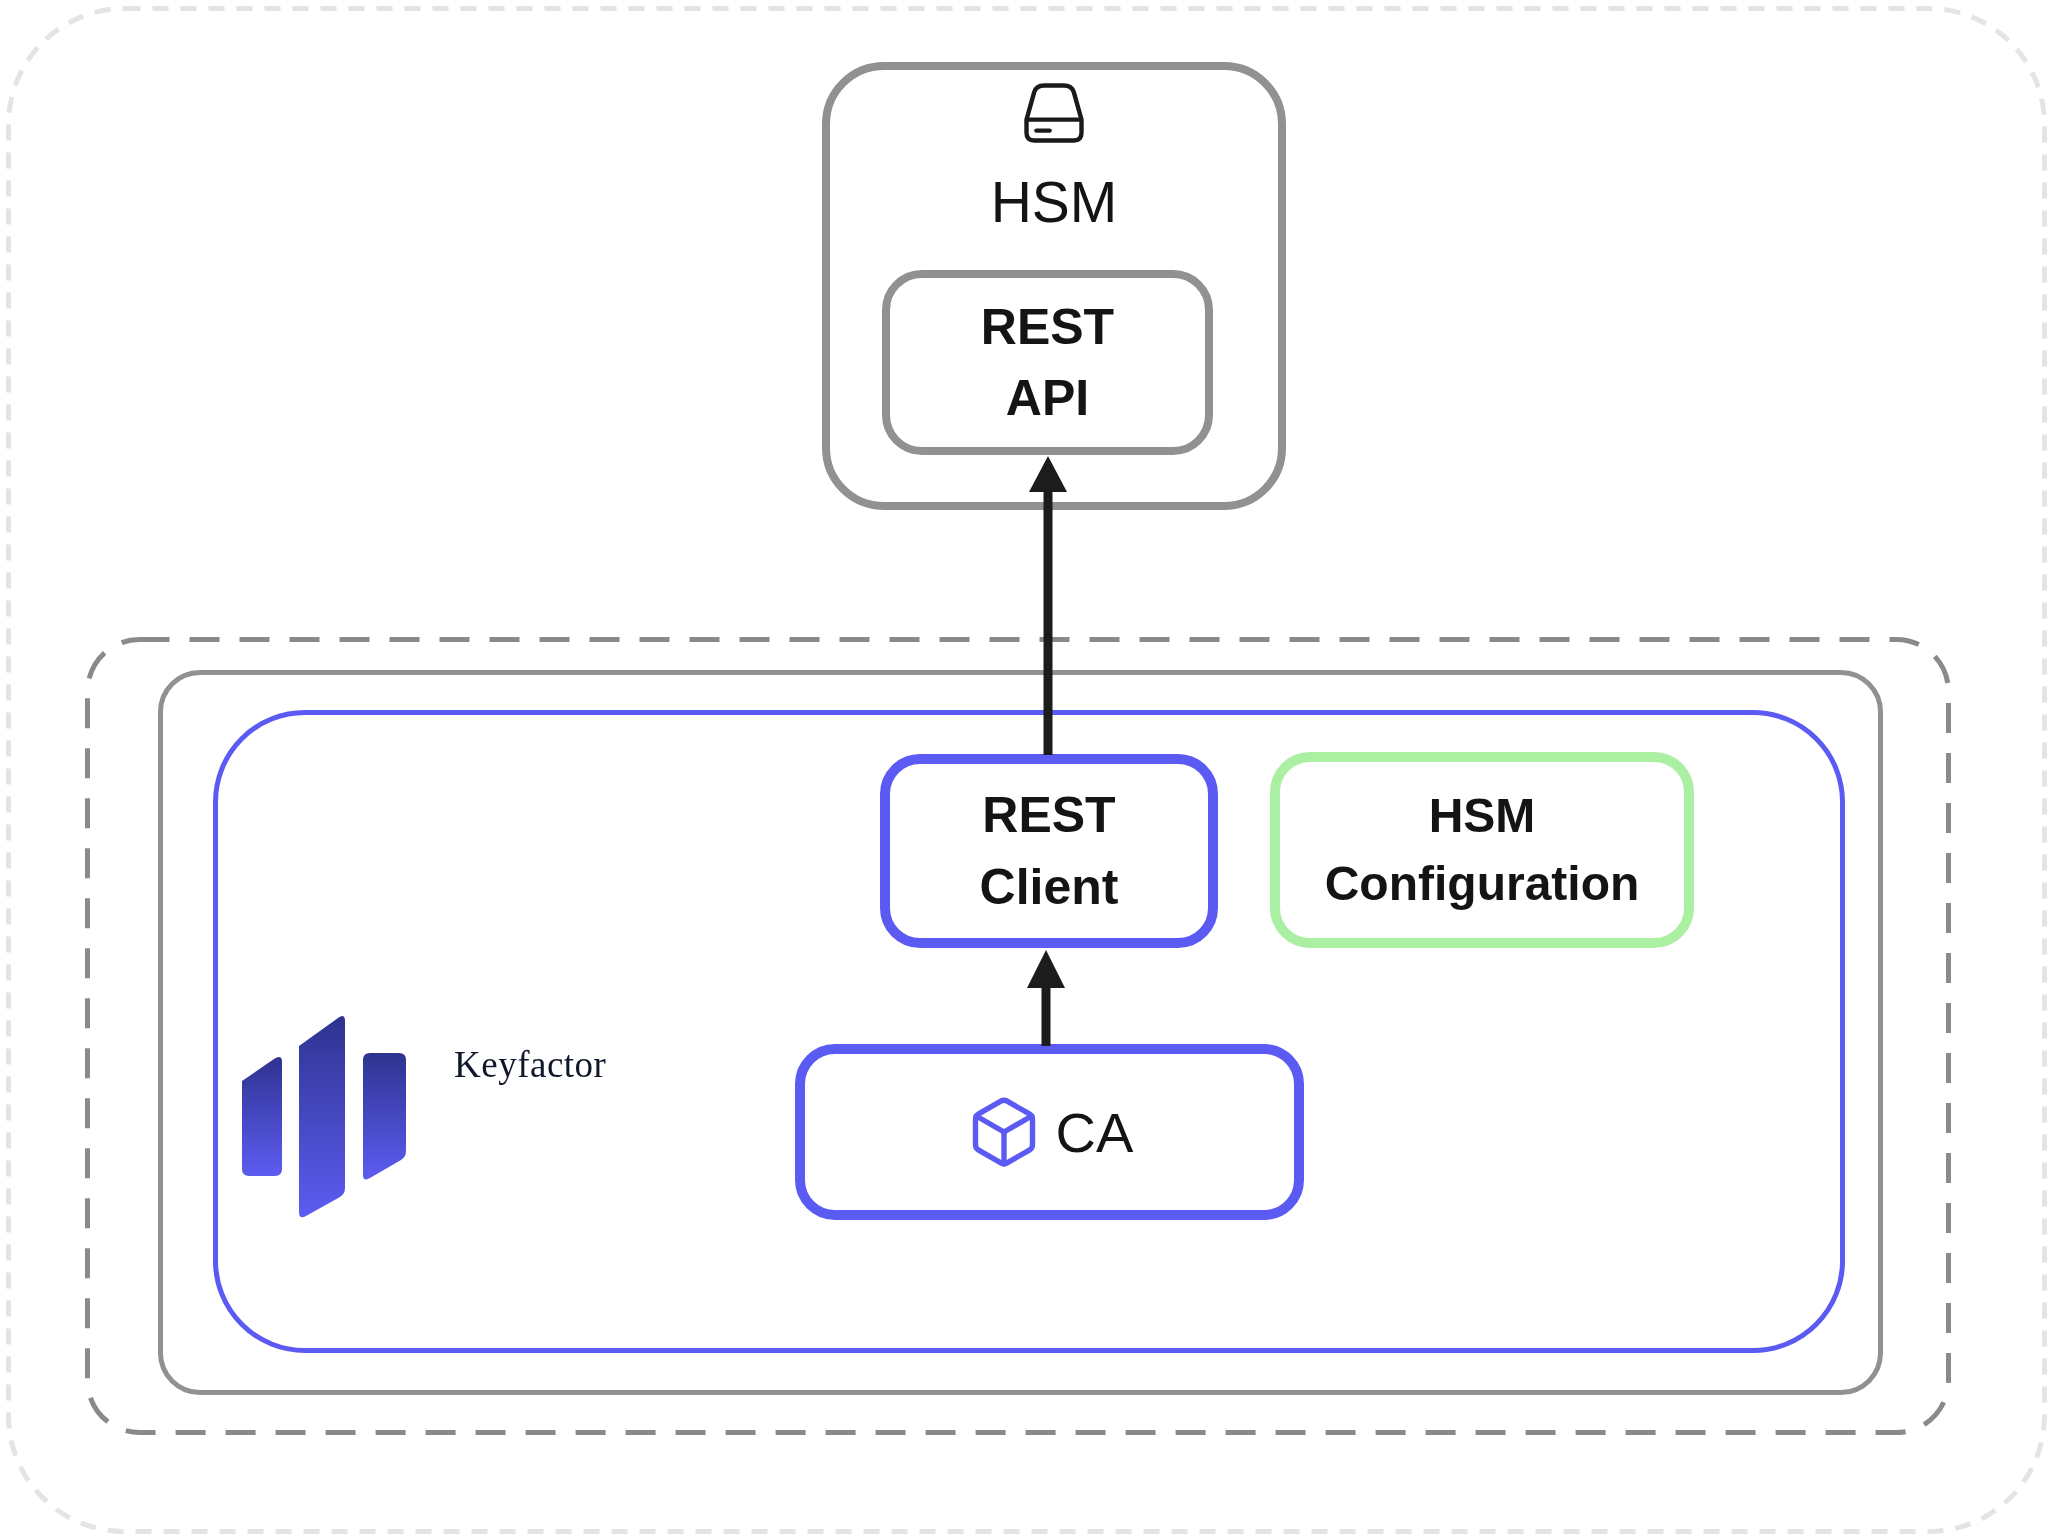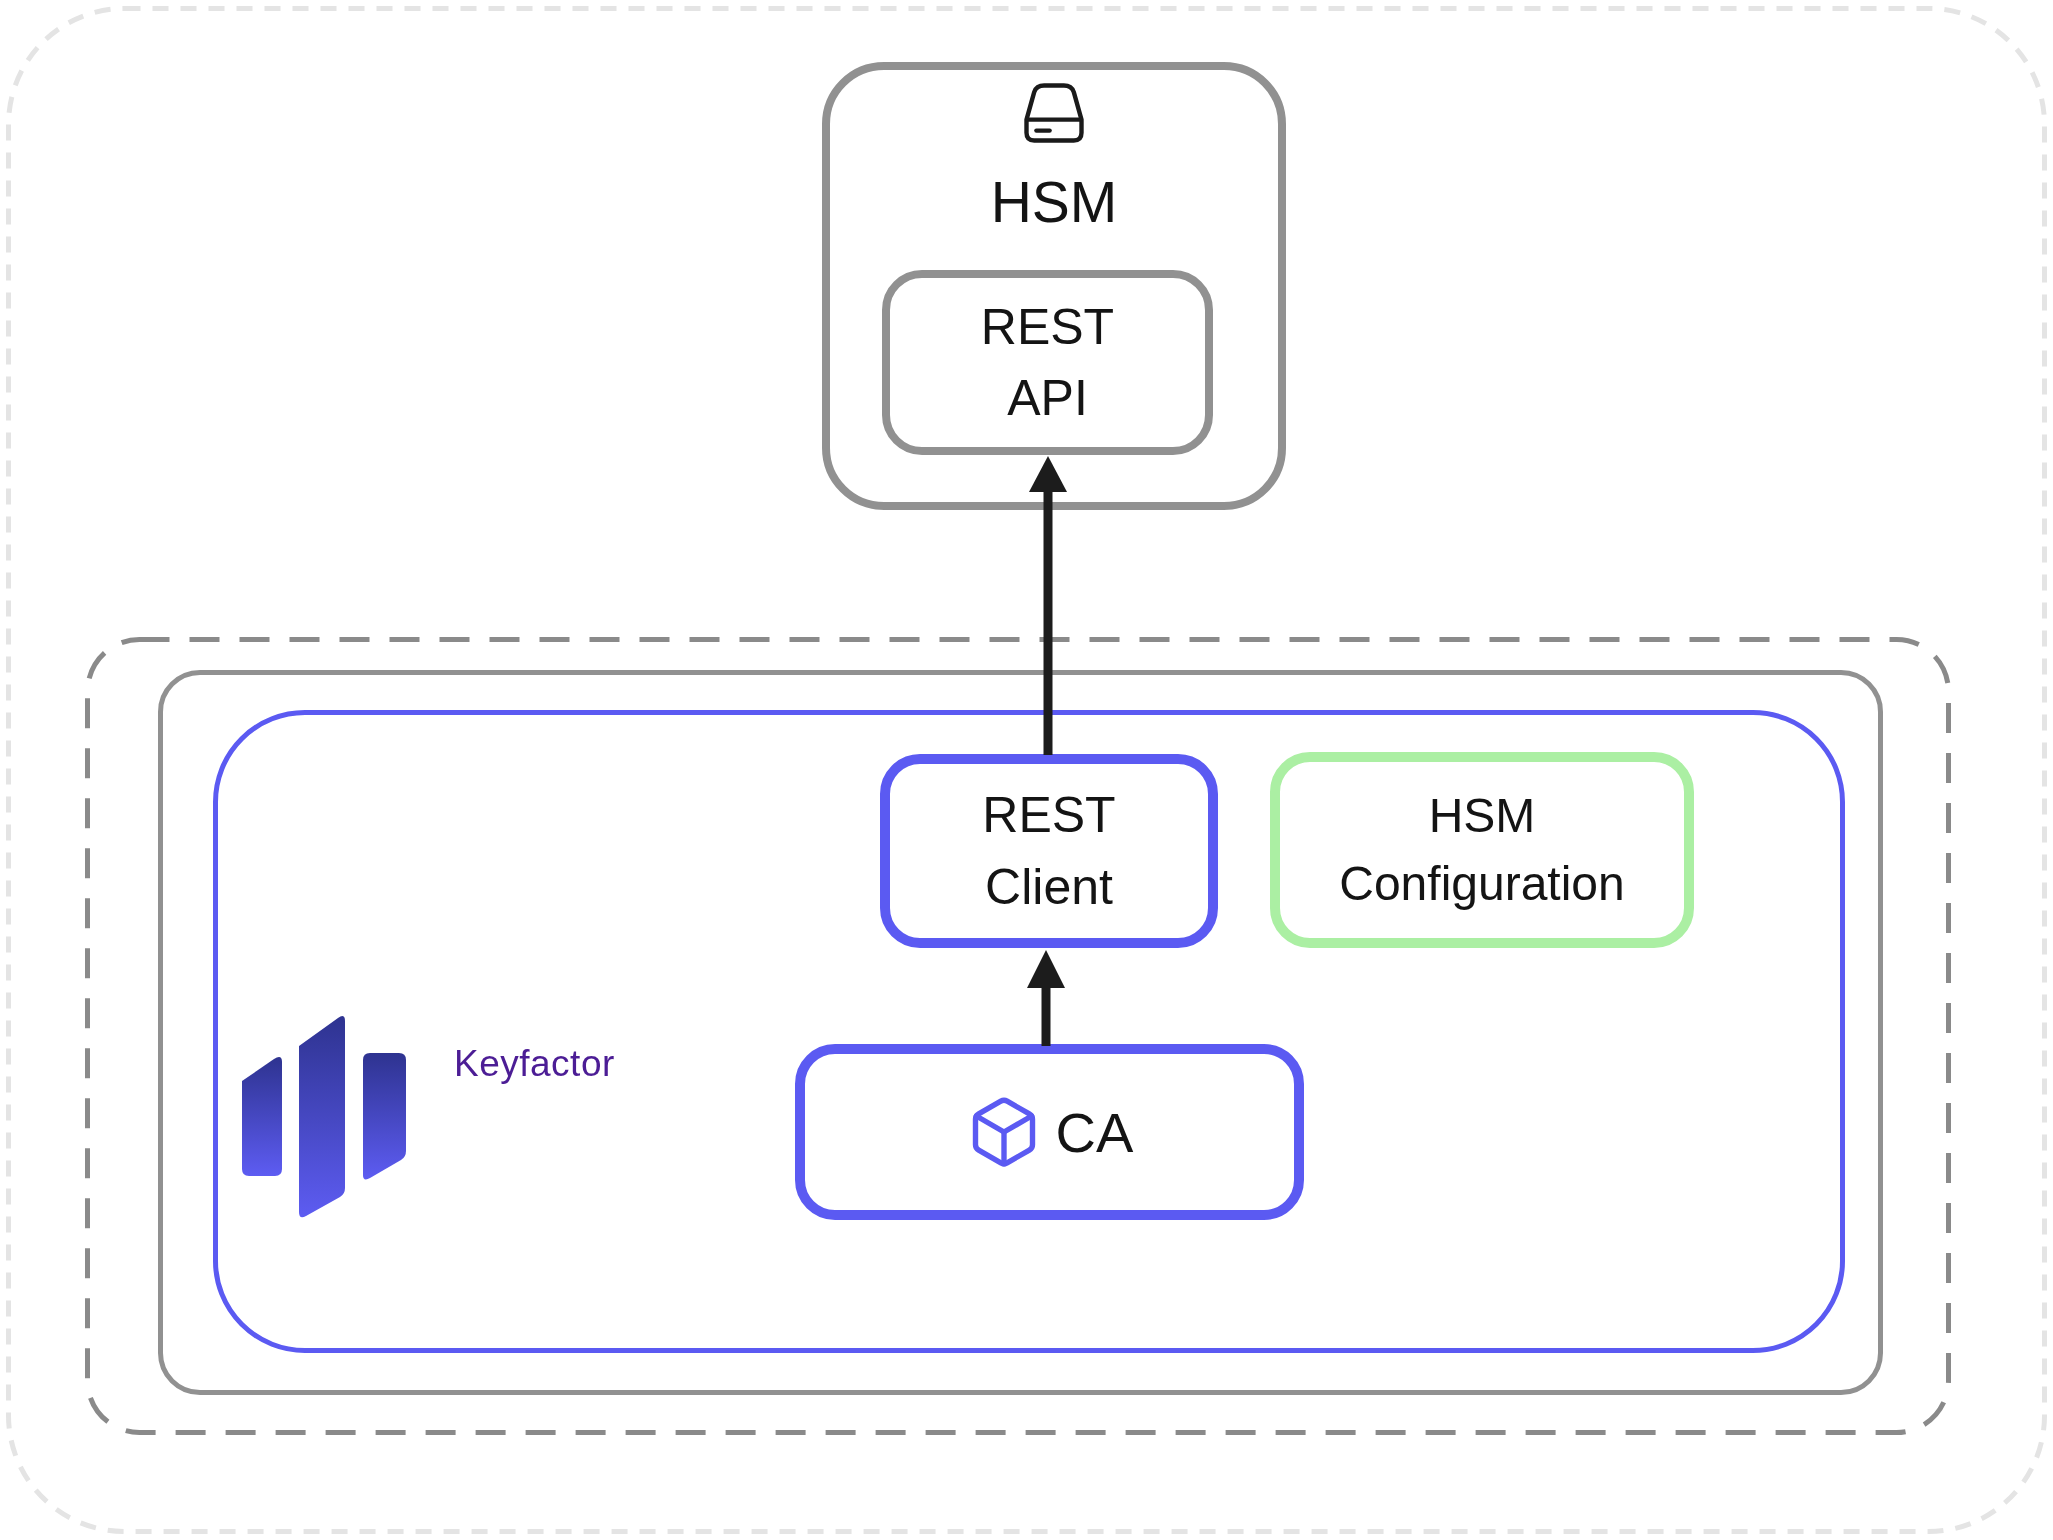--- a/index.html
+++ b/index.html
@@ -63,24 +63,24 @@
   .ca-box{
     left:795px;top:1044px;width:509px;height:176px;
     border:10px solid var(--accent-blue);border-radius:40px;
     flex-direction:row;gap:14px;font-size:56px;
   }
   .ca-box .cube-icon{width:76px;height:76px;}
 
   .logo{position:absolute;left:242px;top:1013px;z-index:2;display:flex;gap:48px;align-items:flex-start;}
   .logo .logo-mark{width:164px;height:205px;}
   .logo .logo-text{padding-top:30px;}
-  .logo .brand{font-size:37px;font-weight:400;letter-spacing:0.5px;color:#4c1d95;}
+  .logo .brand{font-size:37px;font-weight:400;letter-spacing:0.5px;color:#0f172a;font-family:Liberation Serif, serif;}
   .logo .product{font-size:92px;font-weight:600;letter-spacing:0px;line-height:1.05;color:#17181c;}
 
-  .lbl{display:block;}
+  .lbl{display:block;font-weight:bold;}
 </style>
 </head>
 <body>
 
 <div class="stage">
 
   <svg class="bg-svg" viewBox="0 0 2053 1540" aria-hidden="true">
     <rect x="8.5" y="8.5" width="2036" height="1523" rx="116" fill="none" stroke="var(--canvas-edge)" stroke-width="5" stroke-dasharray="16 12"></rect>
     <rect x="87.5" y="639.5" width="1861" height="793" rx="52" fill="none" stroke="#8a8a8a" stroke-width="5" stroke-dasharray="30 20"></rect>
   </svg>

